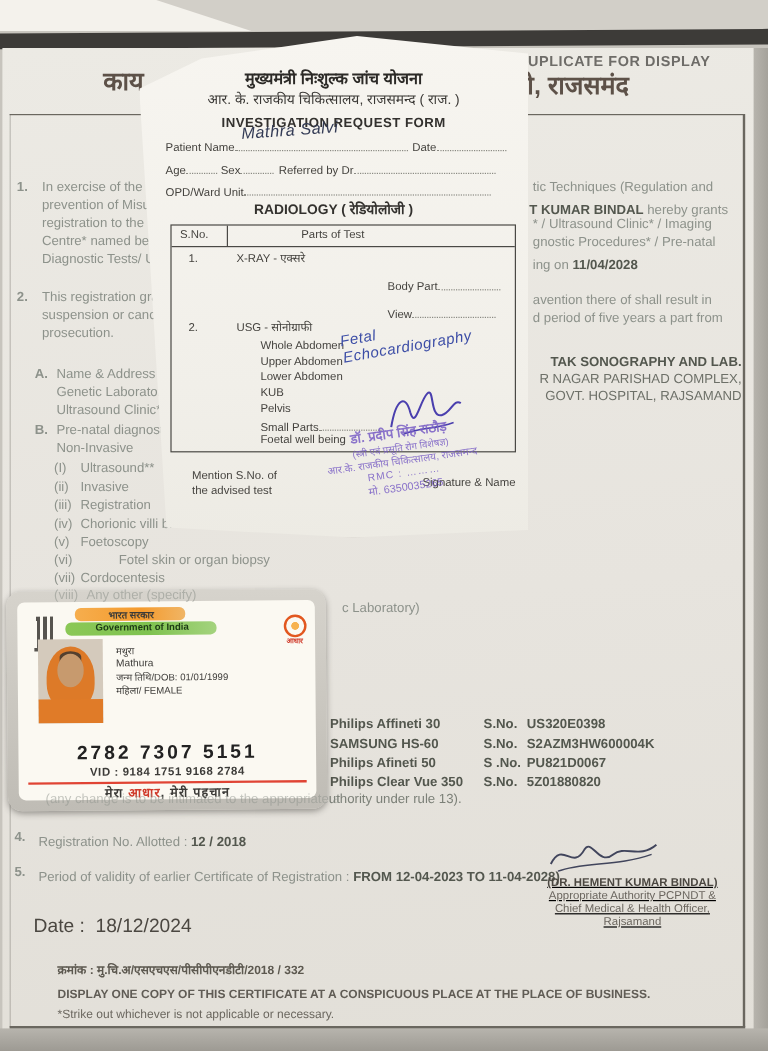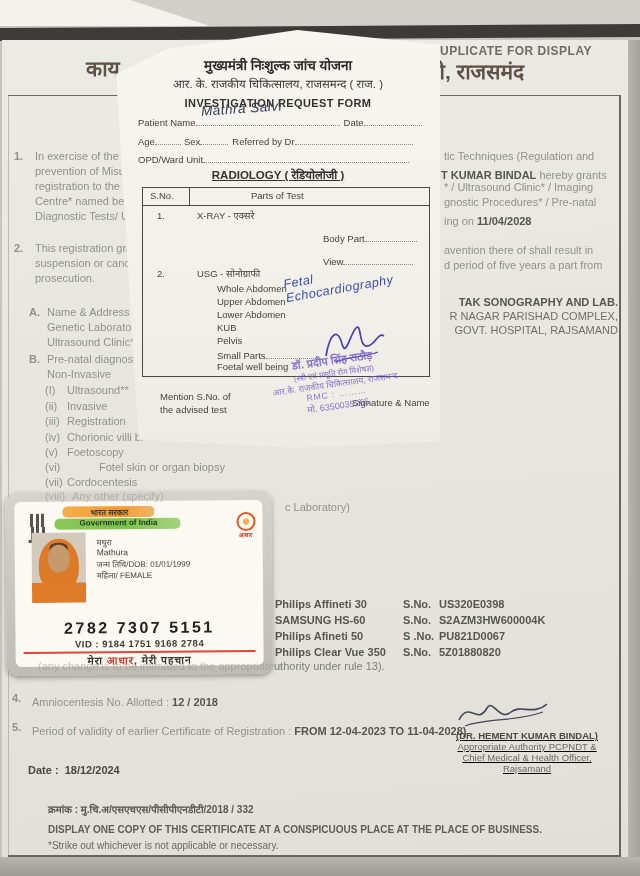--- a/index.html
+++ b/index.html
@@ -143,57 +143,57 @@
     <span class="cg" style="position:absolute;left:0;">4.</span>
     <span class="cb" style="position:absolute;left:14px;">Philips Clear Vue 350</span>
     <span class="cb" style="position:absolute;left:142px;">S.No.</span>
     <span class="cb" style="position:absolute;left:178px;">5Z01880820</span>
   </div>
 
   <div class="t cg" style="left:38px;top:660px;z-index:35;opacity:.5;">(any change is to be intimated to the appropriate a</div>
   <div class="t cg" style="left:274px;top:660px;z-index:20;color:#7c8078;">uthority under rule 13).</div>
 
   <div class="t cgb" style="left:12px;top:692px;">4.</div>
-  <div class="t" style="left:32px;top:692px;"><span class="cg">Amniocentesis No. Allotted : </span><span class="cb">12 / 2018</span></div>
+  <div class="t" style="left:32px;top:692px;"><span class="cg">Registration No. Allotted : </span><span class="cb">12 / 2018</span></div>
   <div class="t cgb" style="left:12px;top:721px;">5.</div>
   <div class="t" style="left:32px;top:721px;"><span class="cg">Period of validity of earlier Certificate of Registration : </span><span class="cb">FROM 12-04-2023  TO  11-04-2028)</span></div>
 
   <svg style="left:455px;top:696px;z-index:12;" width="100" height="36" viewBox="0 0 100 36">
     <path d="M4 24 C14 4 22 30 32 12 C38 2 44 26 56 16 C66 8 78 20 92 8" fill="none" stroke="#41455c" stroke-width="1.6"></path>
     <path d="M10 30 C30 22 60 26 88 16" fill="none" stroke="#41455c" stroke-width="1.2"></path>
   </svg>
   <div class="t" style="left:428px;top:731px;width:198px;text-align:center;white-space:normal;text-decoration:underline;">
     <div style="font-size:9.5px;font-weight:bold;color:#4b4741;">(DR. HEMENT KUMAR BINDAL)</div>
     <div style="font-size:9.5px;color:#6b665f;">Appropriate Authority PCPNDT &amp;</div>
     <div style="font-size:9.5px;color:#6b665f;">Chief Medical &amp; Health Officer,</div>
     <div style="font-size:9.5px;color:#6b665f;">Rajsamand</div>
   </div>
 
-  <div class="t" style="left:28px;top:764px;font-size:11px;font-weight:bold;color:#4b4741;"><span>Date :</span>&nbsp;&nbsp;<span>18/12/2024</span></div>
+  <div class="t" style="left:28px;top:764px;font-size:16px;font-weight:normal;color:#4b4741;"><span>Date :</span>&nbsp;&nbsp;<span>18/12/2024</span></div>
   <div class="t" style="left:48px;top:804px;font-size:10px;font-weight:bold;color:#5c584f;">क्रमांक : मु.चि.अ/एसएचएस/पीसीपीएनडीटी/2018 / 332</div>
   <div class="t" style="left:48px;top:824px;font-size:10px;font-weight:bold;color:#605c55;">DISPLAY ONE COPY OF THIS CERTIFICATE AT A CONSPICUOUS PLACE AT THE PLACE OF BUSINESS.</div>
   <div class="t" style="left:48px;top:840px;font-size:10px;color:#6b675f;">*Strike out whichever is not applicable or necessary.</div>
 
   <div id="form">
     <div class="t" style="left:0;right:0;top:28px;text-align:center;font-size:13.5px;font-weight:bold;color:#2c2a27;">मुख्यमंत्री निःशुल्क जांच योजना</div>
     <div class="t" style="left:0;right:0;top:48px;text-align:center;font-size:11.5px;color:#3a3835;">आर. के. राजकीय चिकित्सालय, राजसमन्द ( राज. )</div>
     <div class="t" style="left:0;right:0;top:67px;text-align:center;font-size:11px;font-weight:bold;letter-spacing:.4px;color:#33312e;">INVESTIGATION REQUEST FORM</div>
 
     <div class="t fl" style="left:22px;top:86px;">
       <span>Patient Name</span><span class="d" style="width:144px;"></span><span style="margin-left:4px;">Date</span><span class="d" style="width:58px;"></span>
     </div>
     <div class="t hw" style="left:85px;top:71px;font-size:13.5px;color:#333b55;transform:rotate(-4deg);">Mathra Salvi</div>
     <div class="t fl" style="left:22px;top:105px;">
       <span>Age</span><span class="d" style="width:26px;"></span><span style="margin-left:3px;">Sex</span><span class="d" style="width:28px;"></span><span style="margin-left:4px;">Referred by Dr</span><span class="d" style="width:118px;"></span>
     </div>
     <div class="t fl" style="left:22px;top:123px;">
       <span>OPD/Ward Unit</span><span class="d" style="width:206px;"></span>
     </div>
 
-    <div class="t" style="left:0;right:0;top:139px;text-align:center;font-size:11.5px;font-weight:bold;color:#33312e;text-decoration:underline;">RADIOLOGY ( रेडियोलोजी )</div>
+    <div class="t" style="left:0;right:0;top:139px;text-align:center;font-size:11.5px;font-weight:bold;color:#33312e;">RADIOLOGY ( रेडियोलोजी )</div>
 
     <div id="ftable">
       <div style="position:absolute;left:0;right:0;top:17px;border-top:1.2px solid #4a4945;"></div>
       <div style="position:absolute;left:46px;top:0;height:17px;border-left:1.2px solid #4a4945;"></div>
       <div class="t fl" style="left:7px;top:3px;">S.No.</div>
       <div class="t fl" style="left:108px;top:3px;">Parts of Test</div>
 
       <div class="t fl" style="left:14px;top:23px;">1.</div>
       <div class="t fl" style="left:54px;top:23px;">X-RAY - एक्सरे</div>
       <div class="t fl" style="left:180px;top:44px;"><span>Body Part</span><span class="d" style="width:52px;"></span></div>

